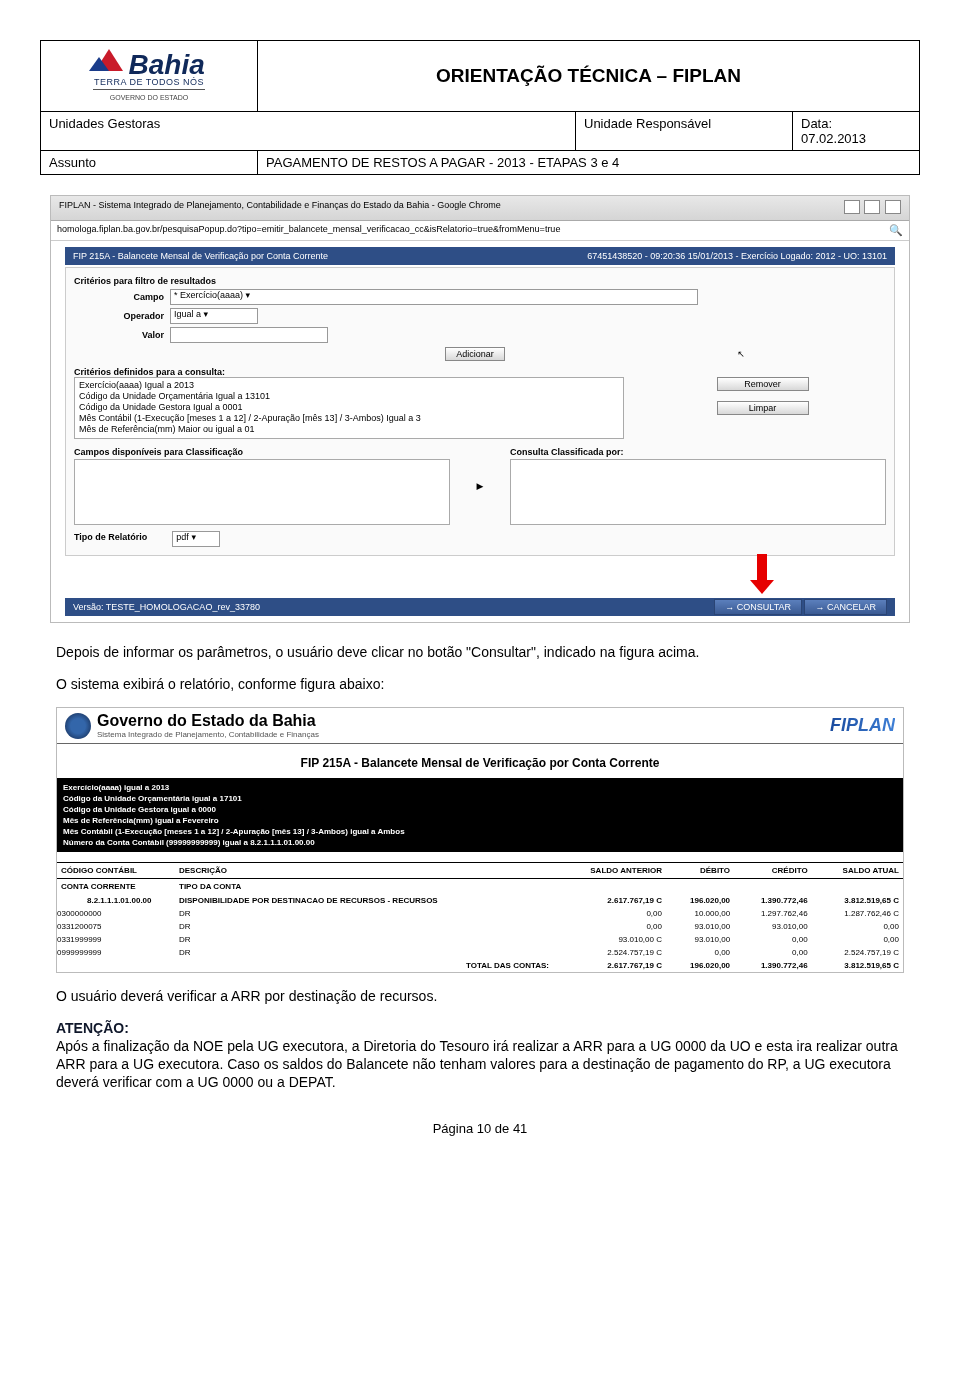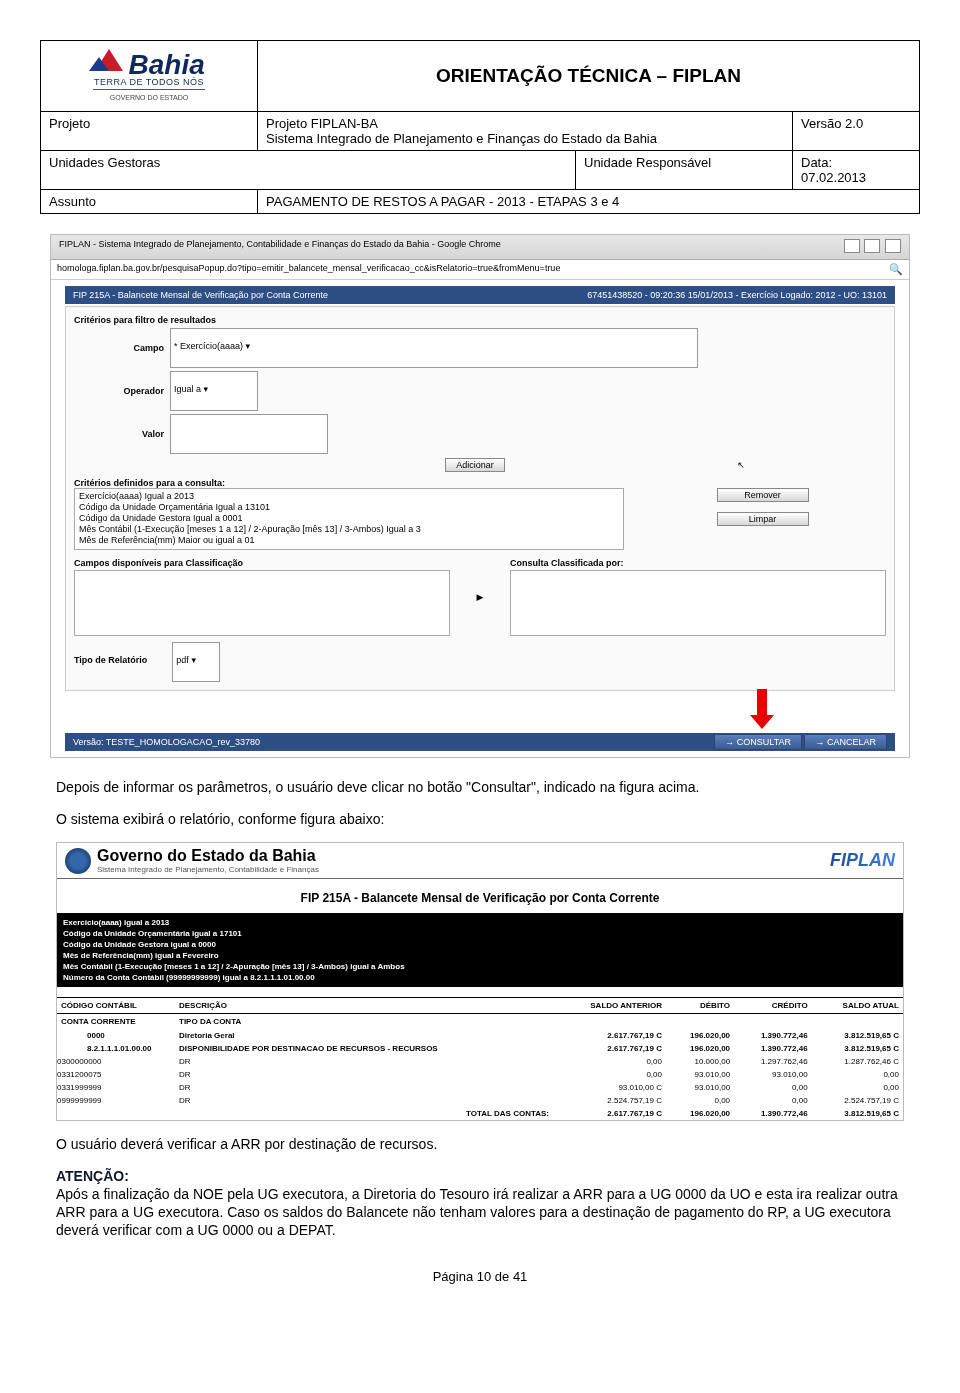--- a/index.html
+++ b/index.html
@@ -121,21 +121,21 @@
   .shot-body { background:#fff; padding: 6px 14px; }
   .panel-head {
     background:#2e4e86; color:#fff; padding:4px 8px;
     display:flex; justify-content:space-between;
   }
   .panel {
     border:1px solid #ccc; background:#fafafa; padding:8px; margin-top:2px;
   }
   .field-row { display:flex; align-items:center; margin:3px 0; }
   .field-row label { width:90px; text-align:right; margin-right:6px; font-weight:bold; }
-  .sel { border:1px solid #999; background:#fff; height:14px; padding:12px 3px; display:inline-block; }
+  .sel { border:1px solid #999; background:#fff; height:14px; padding:0 3px; display:inline-block; }
   .btn3d {
     display:inline-block; border:1px solid #888; background:linear-gradient(#fff,#d8d8d8);
     padding:1px 10px; font-size:9px;
   }
   .criteria-box {
     border:1px solid #aaa; background:#fff; height:56px; overflow:hidden;
     padding:2px 4px; line-height:11px; width:540px; display:inline-block; vertical-align:top;
   }
   .sideb { display:inline-block; vertical-align:top; margin-left:90px; }
   .sideb .btn3d { display:block; width:70px; margin-bottom:10px; text-align:center;}
@@ -241,26 +241,20 @@
           </span>
           <span class="logo-top">Bahia</span>
         </div>
         <div class="logo-sub">TERRA DE TODOS NÓS</div>
         <div class="logo-gov">GOVERNO DO ESTADO</div>
       </div>
     </div>
     <div class="title-cell">ORIENTAÇÃO TÉCNICA – FIPLAN</div>
   </div>
 
-  <div class="hrow">
-    <div class="hcell hlabel">Projeto</div>
-    <div class="hcell hval" style="white-space:pre-line;">Projeto FIPLAN-BA
-Sistema Integrado de Planejamento e Finanças do Estado da Bahia</div>
-    <div class="hcell hver">Versão 2.0</div>
-  </div>
   <div class="hrow">
     <div class="hcell hval">Unidades Gestoras</div>
     <div class="hcell hlabel">Unidade Responsável</div>
     <div class="hcell hver" style="white-space:pre-line;">Data:
 07.02.2013</div>
   </div>
   <div class="hrow">
     <div class="hcell hlabel">Assunto</div>
     <div class="hcell hval noborder-r">PAGAMENTO DE RESTOS A PAGAR - 2013 - ETAPAS 3 e 4</div>
   </div>
@@ -388,28 +382,20 @@
         <th>CONTA CORRENTE</th>
         <th>TIPO DA CONTA</th>
         <th></th>
           <th></th>
           <th></th>
           <th></th>
       </tr>
     </thead>
     <tbody id="rep-rows">
         <tr class="bold">
-          <td style="padding-left:30px;">0000</td>
-          <td>Diretoria Geral</td>
-          <td class="r">2.617.767,19 C</td>
-          <td class="r">196.020,00</td>
-          <td class="r">1.390.772,46</td>
-          <td class="r">3.812.519,65 C</td>
-        </tr>
-        <tr class="bold">
           <td style="padding-left:30px;">8.2.1.1.1.01.00.00</td>
           <td>DISPONIBILIDADE POR DESTINACAO DE RECURSOS - RECURSOS</td>
           <td class="r">2.617.767,19 C</td>
           <td class="r">196.020,00</td>
           <td class="r">1.390.772,46</td>
           <td class="r">3.812.519,65 C</td>
         </tr>
         <tr>
           <td style="padding-left:0;">0300000000</td>
           <td>DR</td>

